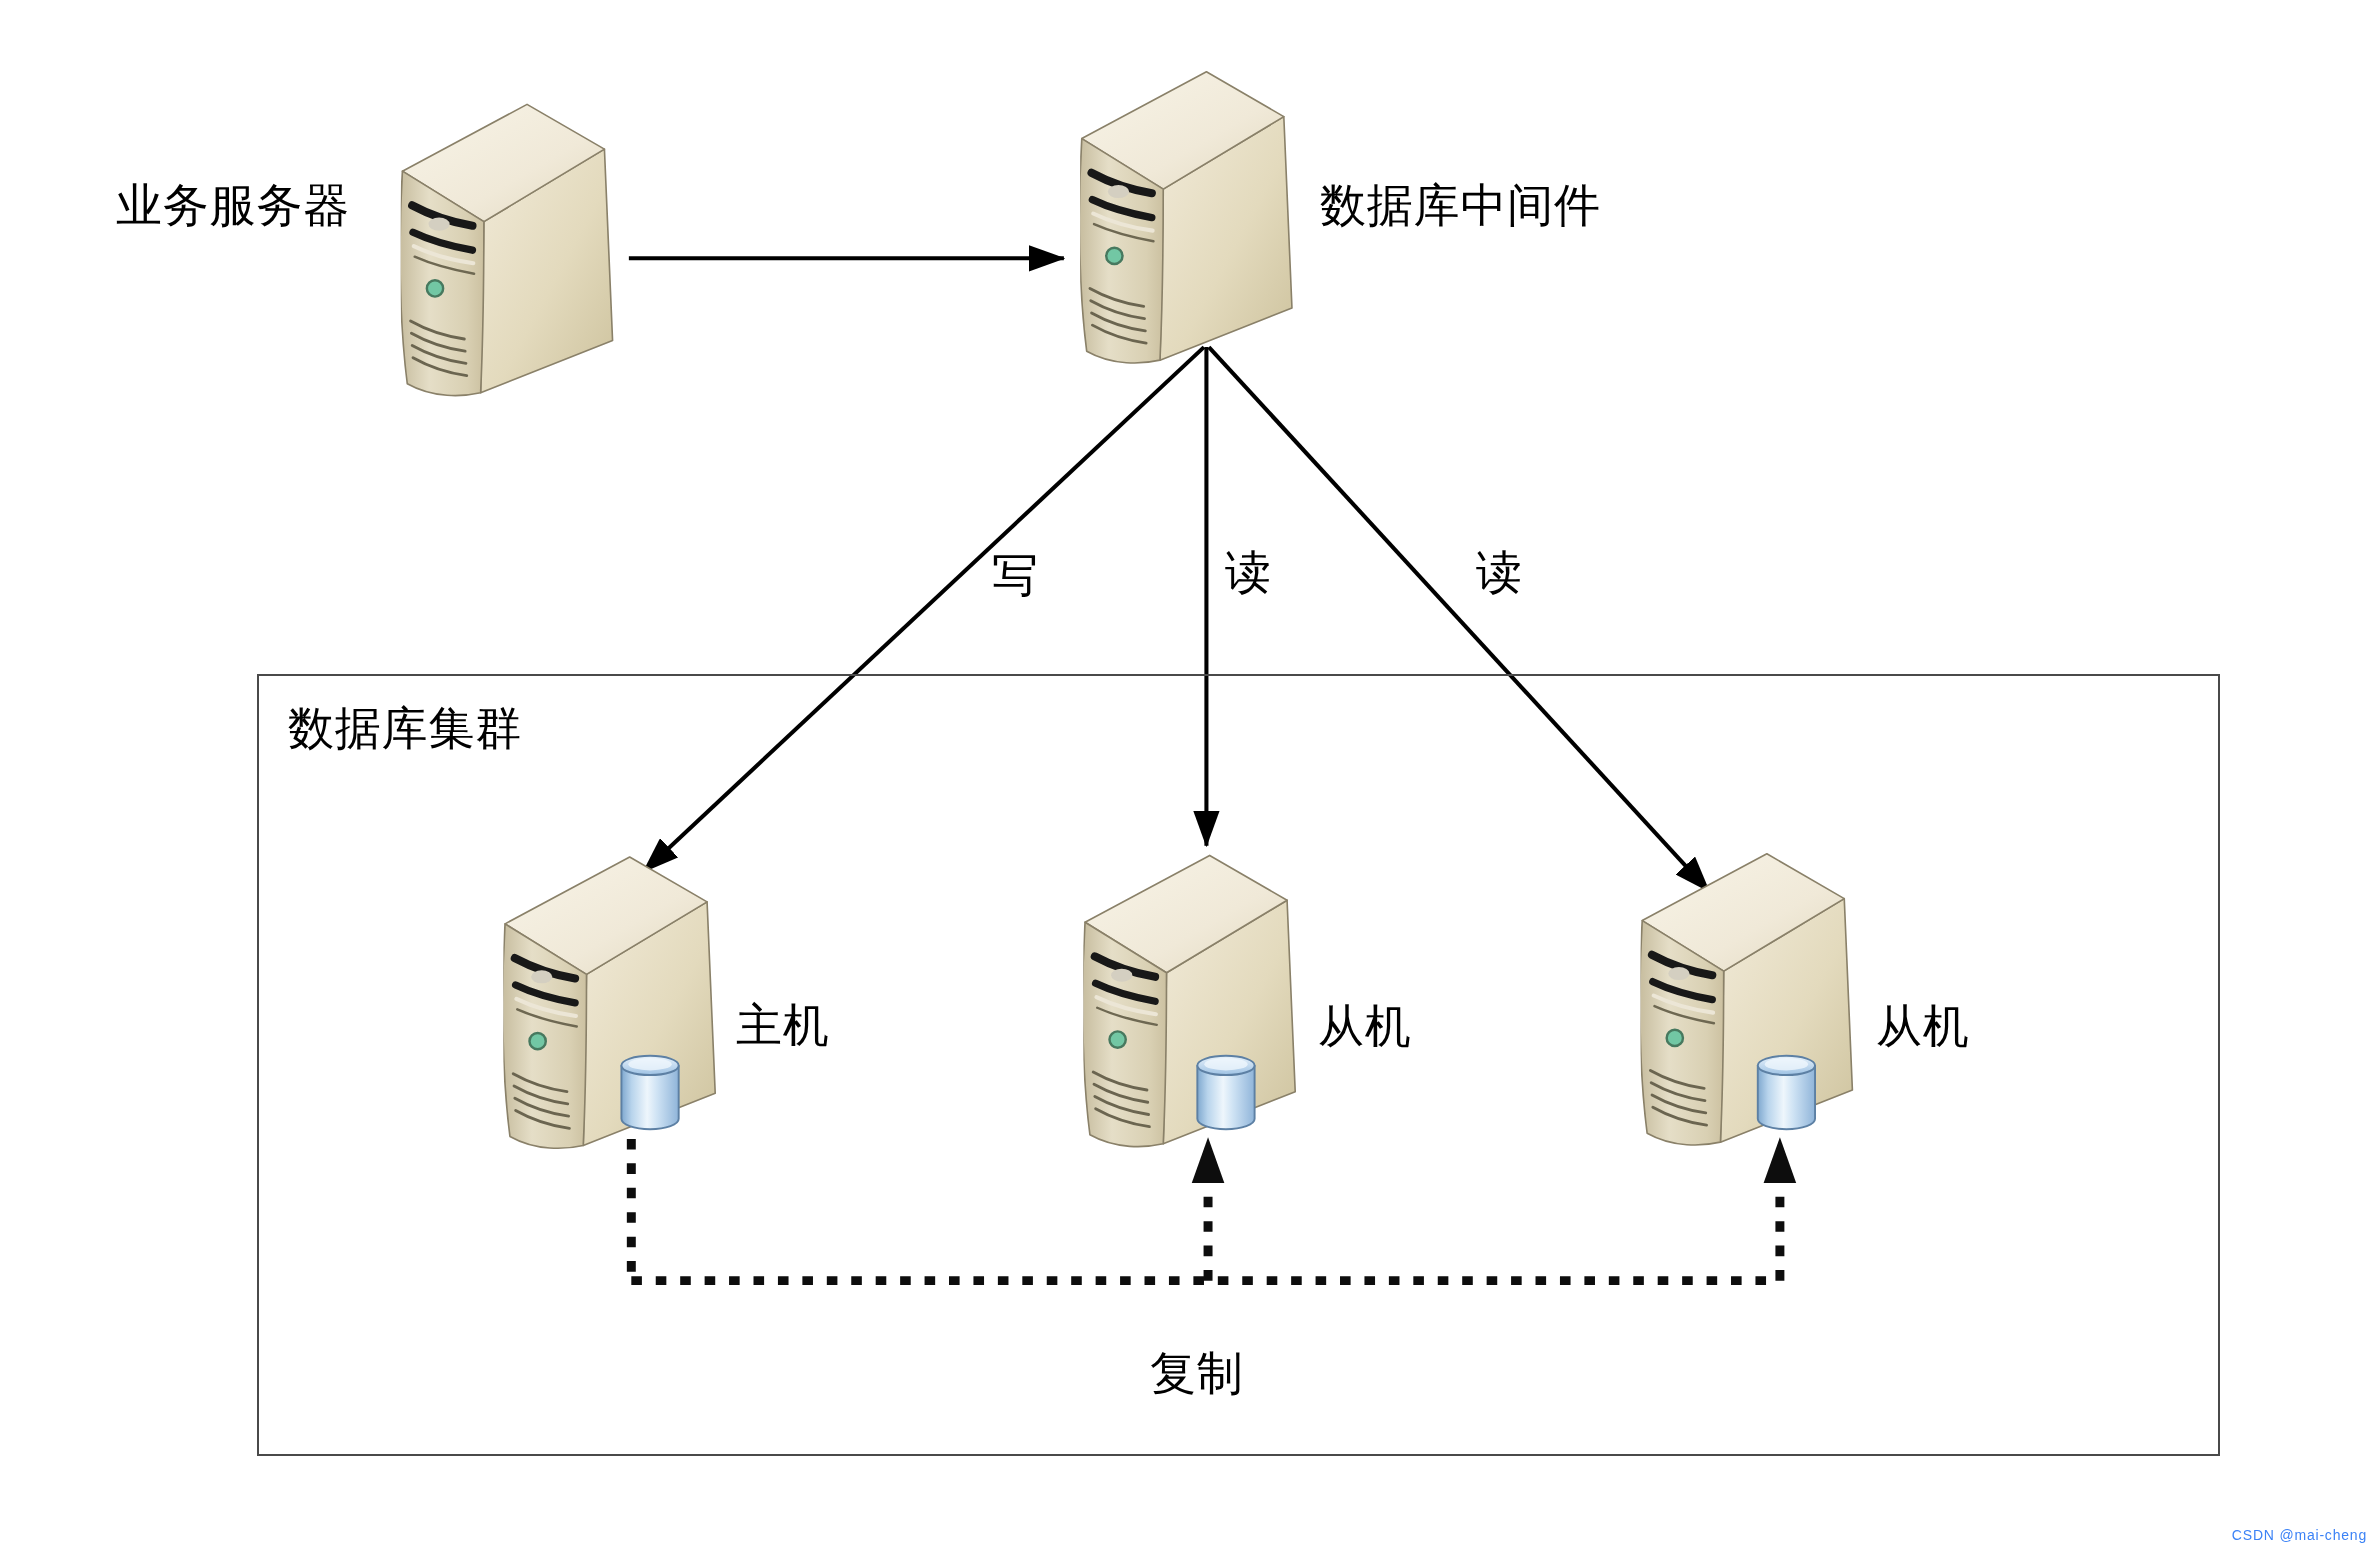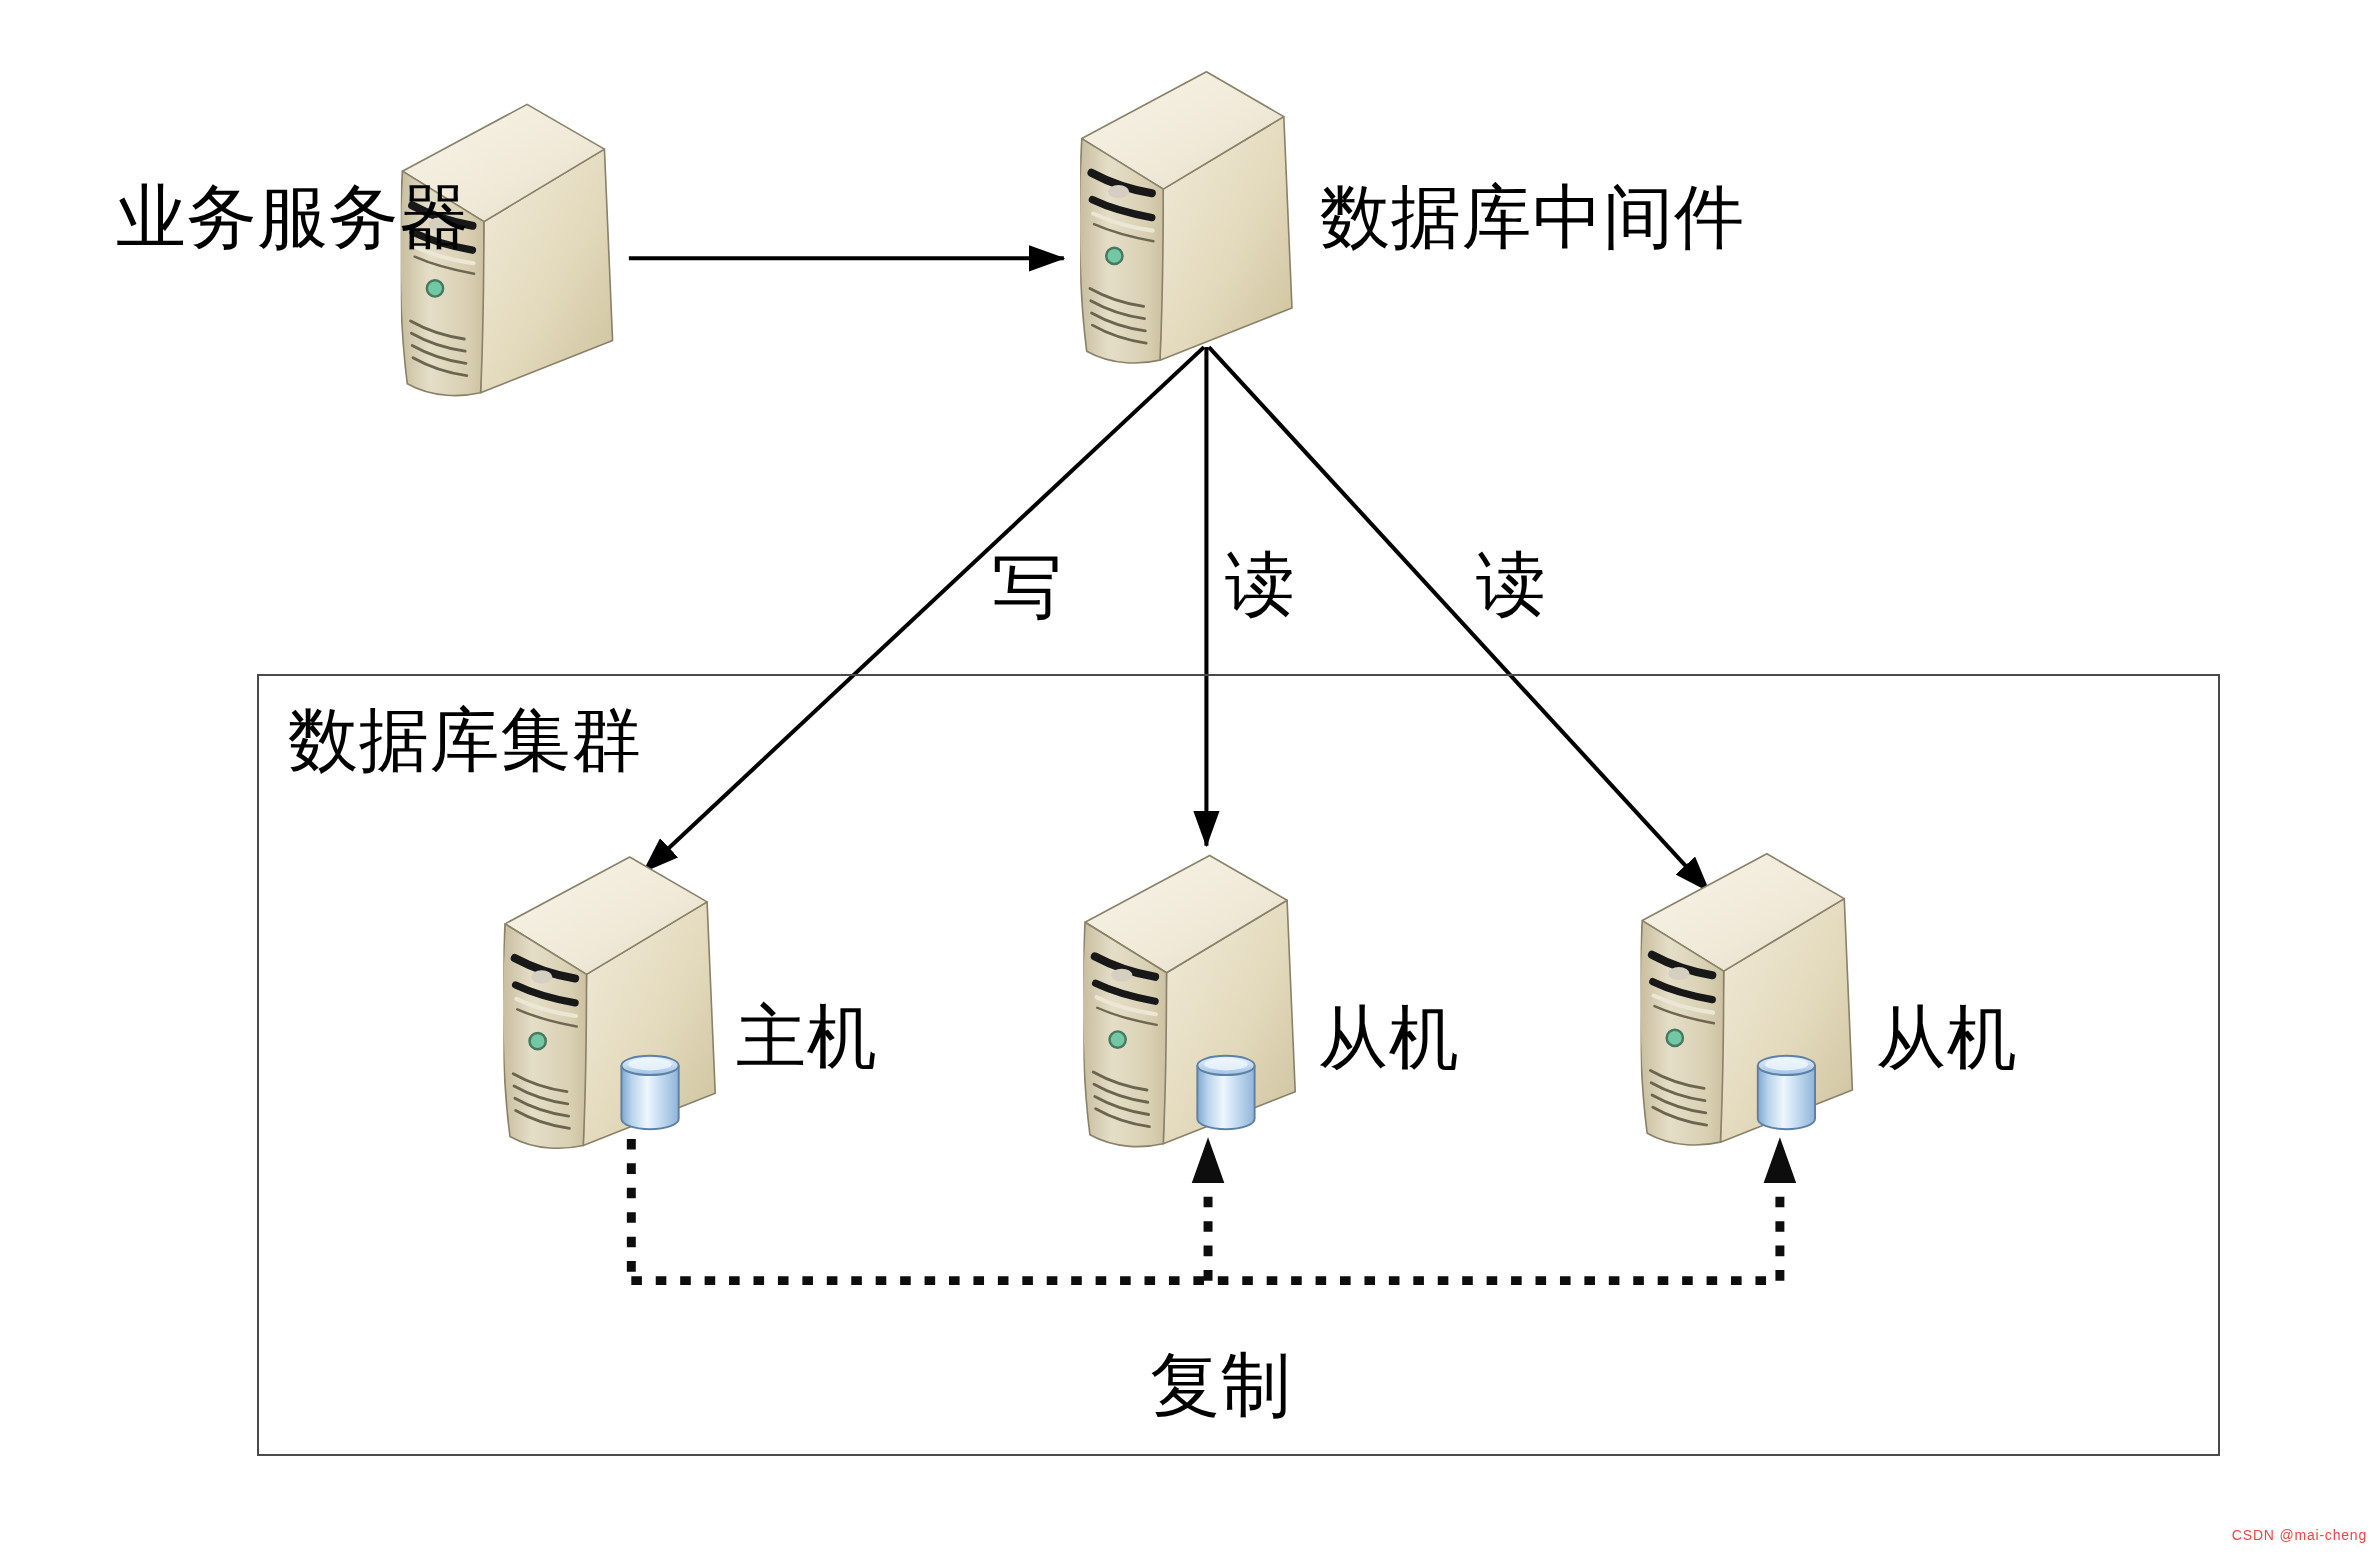--- a/index.html
+++ b/index.html
@@ -11,41 +11,41 @@
     font-family: "Liberation Sans", "DejaVu Sans", sans-serif;
     overflow: hidden;
   }
   #shape-layer {
     position: absolute;
     left: 0; top: 0;
     width: 2377px; height: 1552px;
   }
   .lbl {
     position: absolute;
-    font-size: 70px;
+    font-size: 46px;
     line-height: 1.05;
     color: #000000;
     white-space: nowrap;
     letter-spacing: 0.8px;
   }
   .cluster-box {
     position: absolute;
     left: 257px; top: 674px;
     width: 1959px; height: 778px;
     border: 2.4px solid #4a4a4a;
     background: transparent;
   }
   .watermark {
     position: absolute;
     left: 2102px; top: 1527px;
     width: 265px;
     text-align: right;
     font-size: 14px;
     letter-spacing: 0.8px;
-    color: #ef4444;
+    color: #3b82f6;
   }
 </style>
 </head>
 <body>
 
 <div id="canvas">
 
   <svg id="shape-layer" viewBox="0 0 2918 1905" xmlns="http://www.w3.org/2000/svg">
     <defs>
       <linearGradient id="gTop" x1="0" y1="0" x2="1" y2="1">

